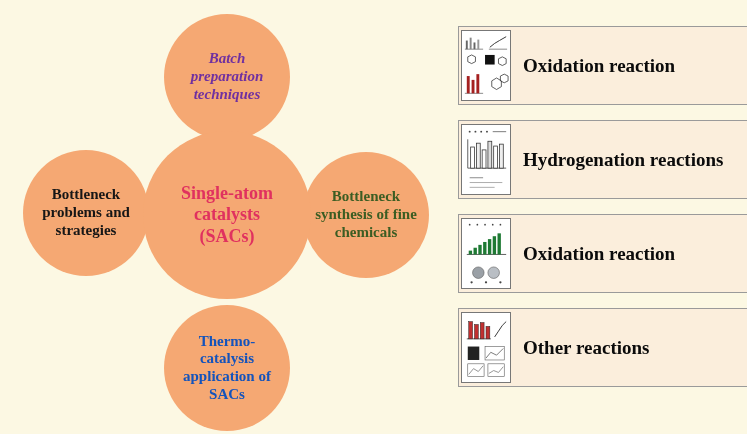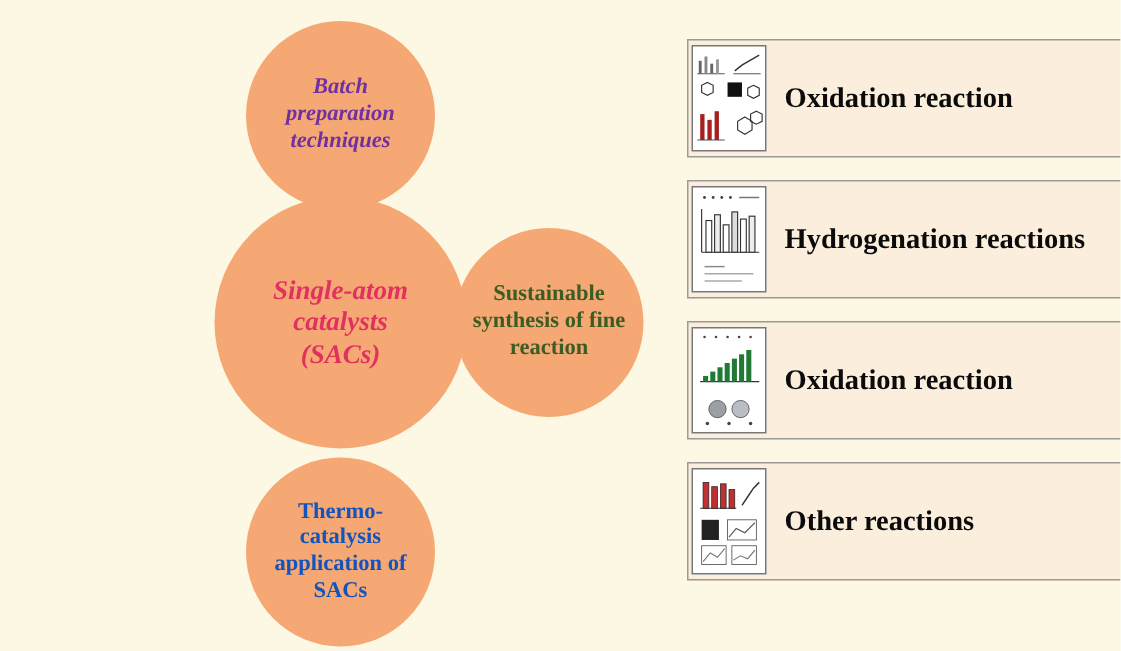--- a/index.html
+++ b/index.html
@@ -17,21 +17,21 @@
     background:#F5A873;
     display:flex;align-items:center;justify-content:center;
     text-align:center;
   }
   .circle span{display:block;font-weight:bold;line-height:1.18;}
   .c-center{left:143px;top:131px;width:168px;height:168px;z-index:2;}
   .c-top   {left:164px;top:14px; width:126px;height:126px;font-style:italic;}
   .c-left  {left:23px; top:150px;width:126px;height:126px;}
   .c-right {left:303px;top:152px;width:126px;height:126px;}
   .c-bottom{left:164px;top:305px;width:126px;height:126px;}
-  .c-center span{width:118px;font-size:18px;color:#E0315F;font-style:italic;}
+  .c-center span{width:118px;font-size:18px;color:#E0315F;}
   .c-top    span{width:92px; font-size:15px;color:#7030A0;}
   .c-left   span{width:88px; font-size:15px;color:#161616;}
   .c-right  span{width:102px;font-size:15px;color:#3B5D23;}
   .c-bottom span{width:92px; font-size:15px;color:#1353BC;}
   
   .reactions{
     position:absolute;left:458px;top:26px;width:327px;
     display:flex;flex-direction:column;gap:15px;
   }
   .reaction-row{
@@ -60,22 +60,25 @@
   }
 </style>
 </head>
 <body>
 
 <div class="canvas">
 
   <div class="circle c-top">
     <span>Batch preparation techniques</span>
   </div>
+  <div class="circle c-left">
+    <span>Bottleneck problems and strategies</span>
+  </div>
   <div class="circle c-right">
-    <span>Sustainable synthesis of fine reaction</span>
+    <span>Bottleneck synthesis of fine chemicals</span>
   </div>
   <div class="circle c-bottom">
     <span>Thermo-catalysis application of SACs</span>
   </div>
   <div class="circle c-center">
     <span>Single-atom catalysts (SACs)</span>
   </div>
 
   <div class="reactions">
 

